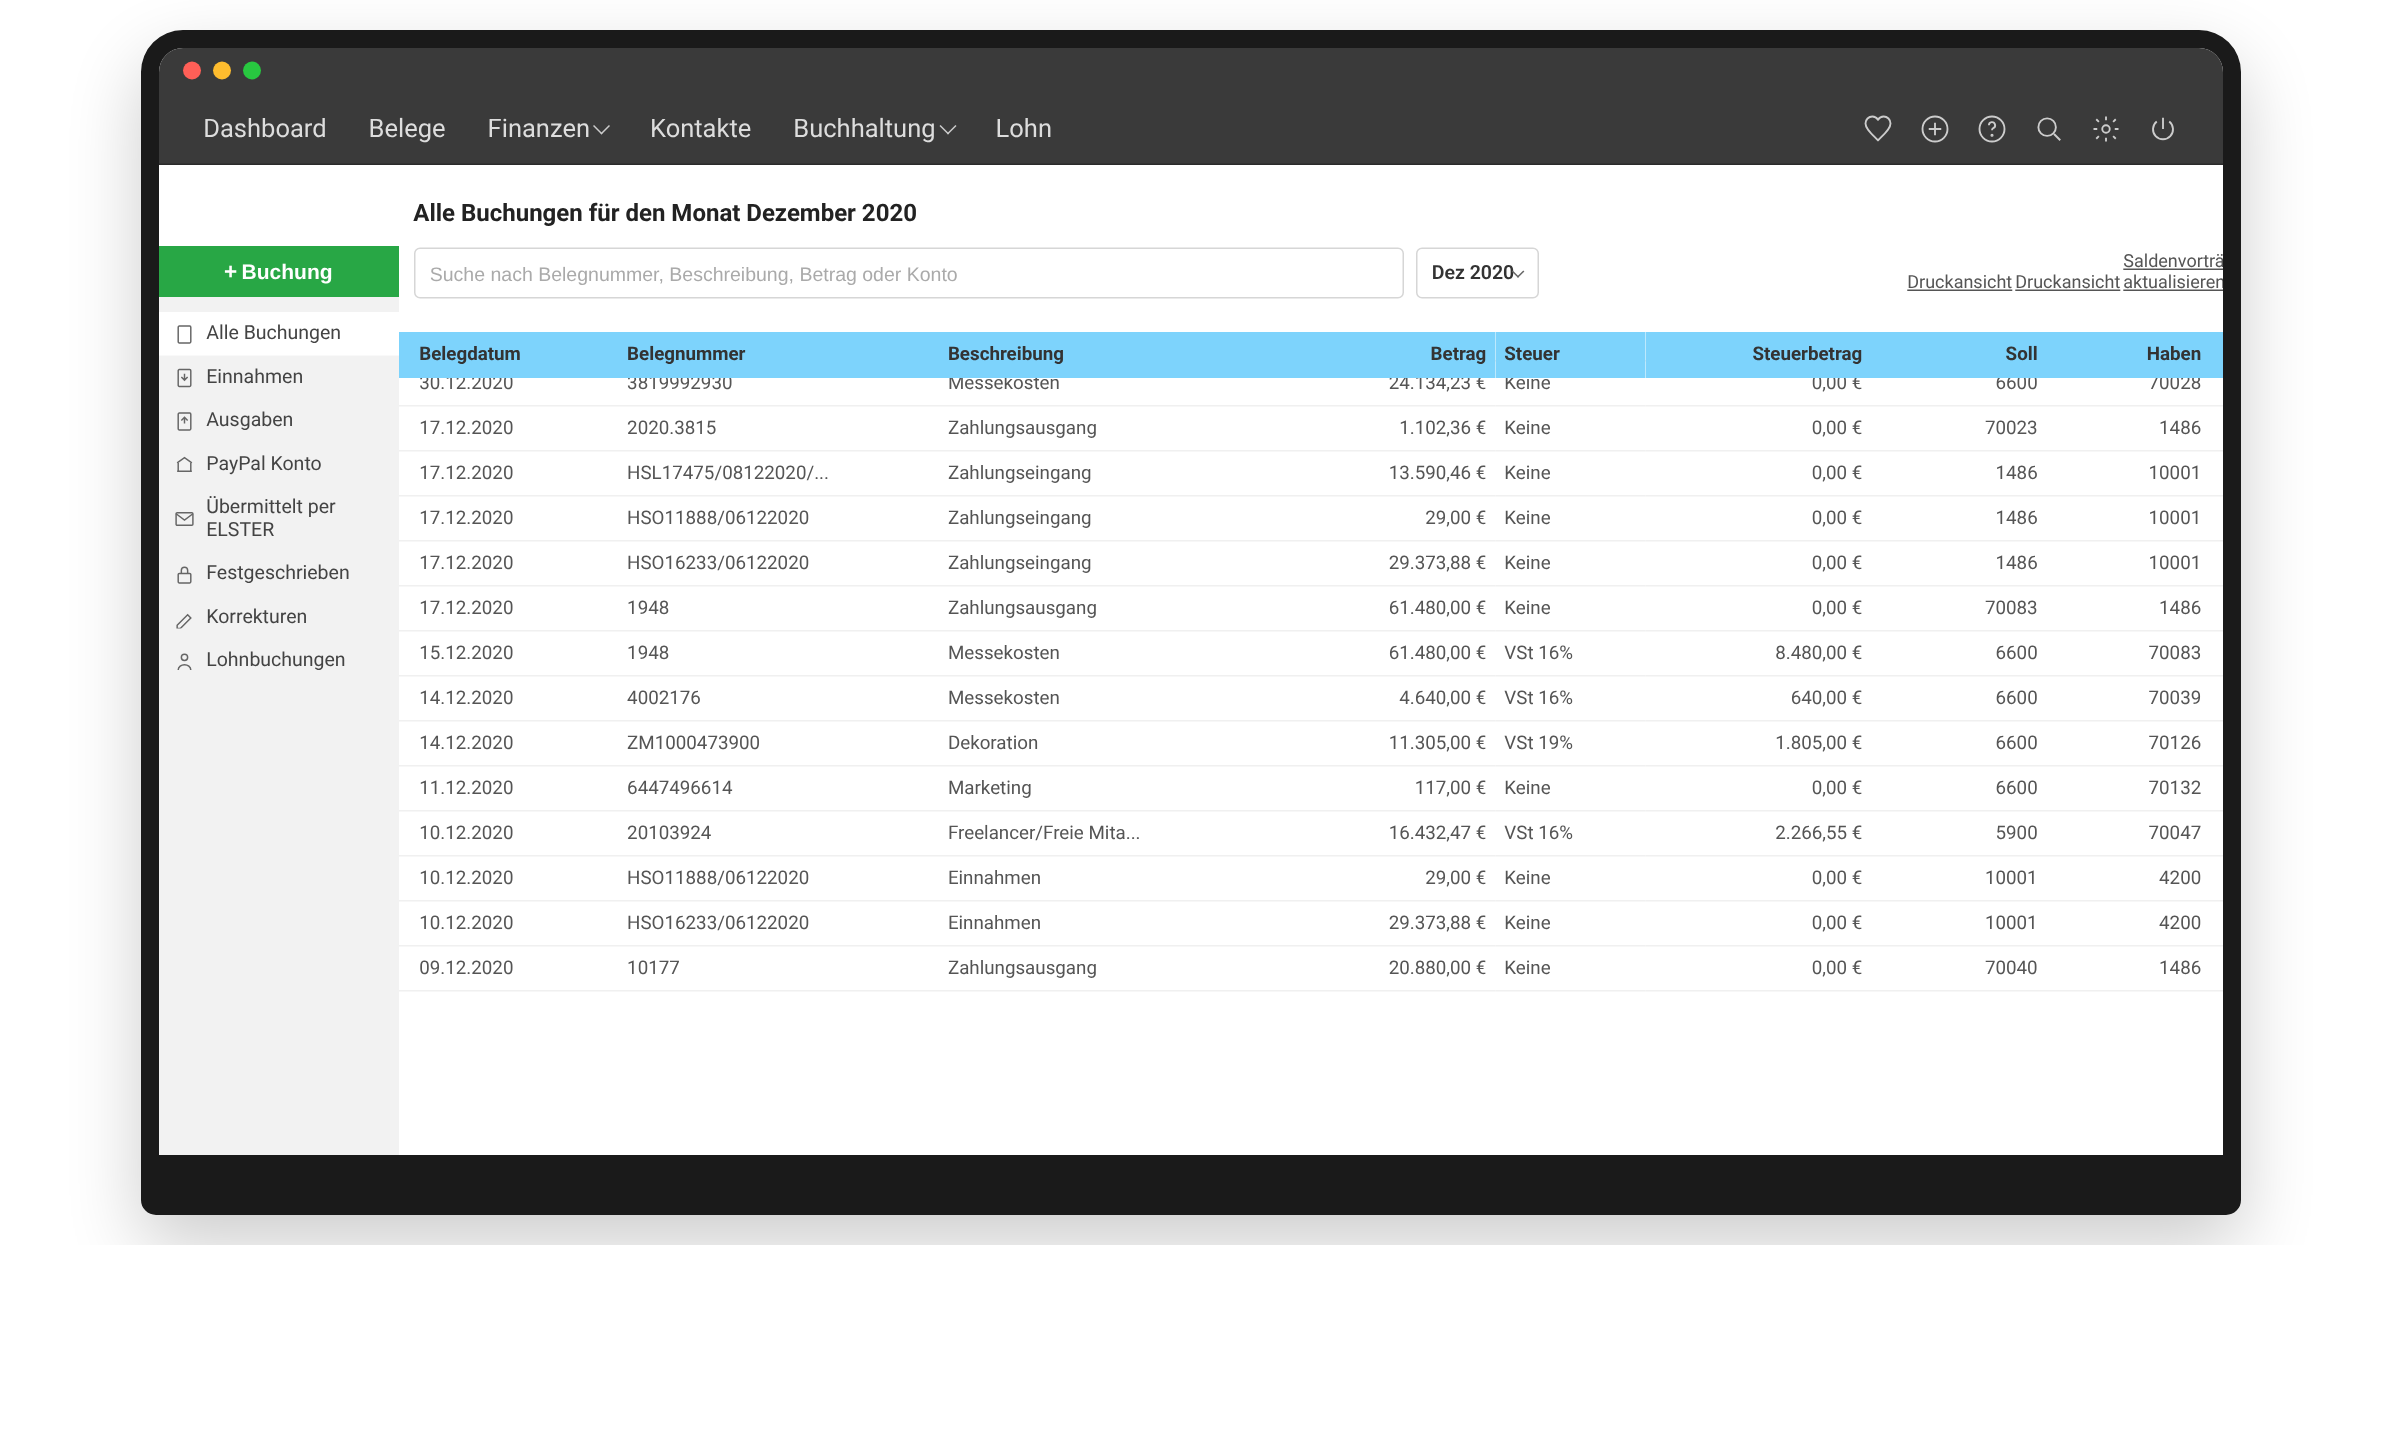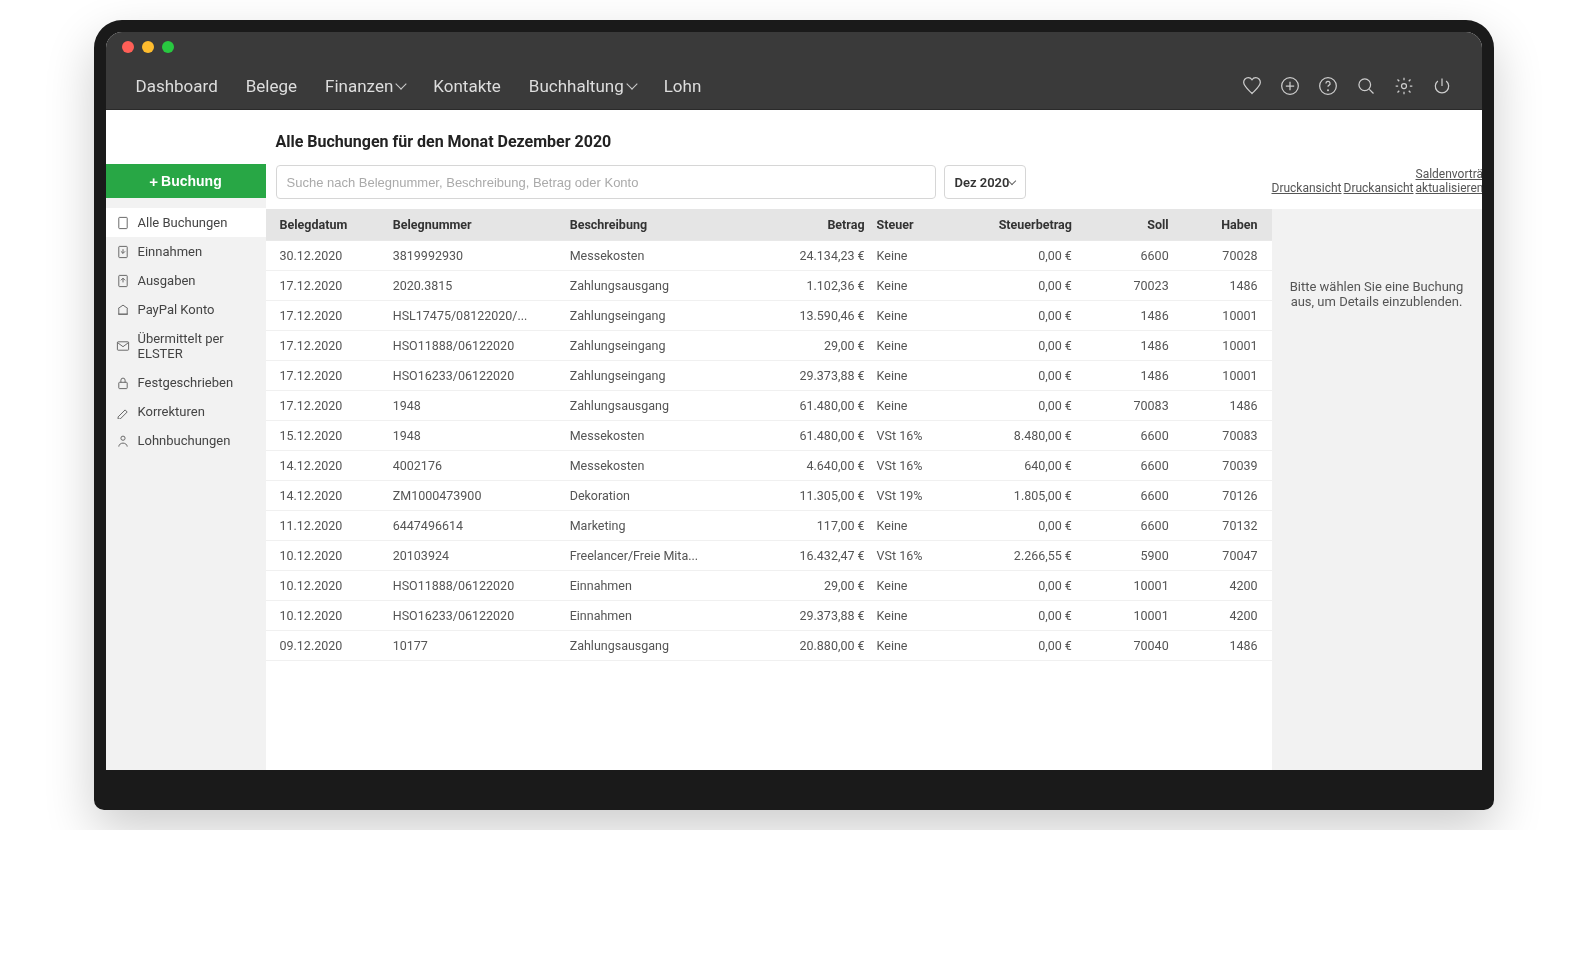--- a/index.html
+++ b/index.html
@@ -163,23 +163,23 @@
   .table-wrap::-webkit-scrollbar-track { background: #f1f1f1; }
   .table-wrap::-webkit-scrollbar-thumb { background: #bbb; border-radius: 5px; }
 
   table { width: 100%; border-collapse: collapse; font-size: 12.5px; }
   thead th {
     text-align: left;
     font-weight: 700;
     color: #333;
     padding: 8px 6px;
     border-bottom: 1px solid #e8e8e8;
-    background: #e5e5e5;
+    background: #7dd3fc;
     position: sticky;
-    top: 0;
+    top: 12px;
   }
   tbody td {
     padding: 7px 6px;
     border-bottom: 1px solid #f0f0f0;
     color: #555;
     white-space: nowrap;
     overflow: hidden;
     text-overflow: ellipsis;
   }
   tbody tr { cursor: pointer; }
@@ -506,20 +506,17 @@
                   <td style="max-width:140px;">Zahlungsausgang</td>
                   <td class="num">20.880,00 €</td>
                   <td>Keine</td>
                   <td class="num">0,00 €</td>
                   <td class="num">70040</td>
                   <td class="num" style="padding-right:14px;">1486</td>
                 </tr>
               </tbody>
           </table>
         </div>
-        <div class="detail-panel">
-          <span>Bitte wählen Sie eine Buchung aus, um Details einzublenden.</span>
-        </div>
       </div>
     </div>
 
   </div>
 </div>
 
 </body></html>

